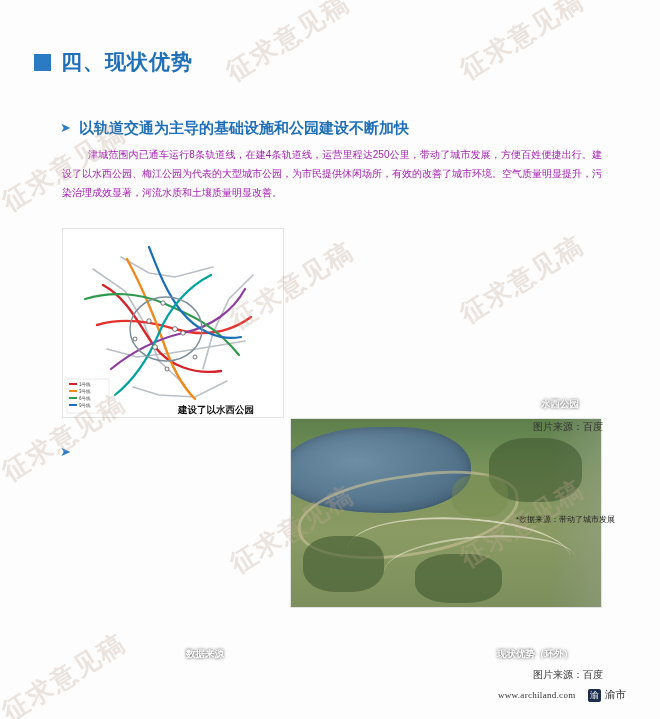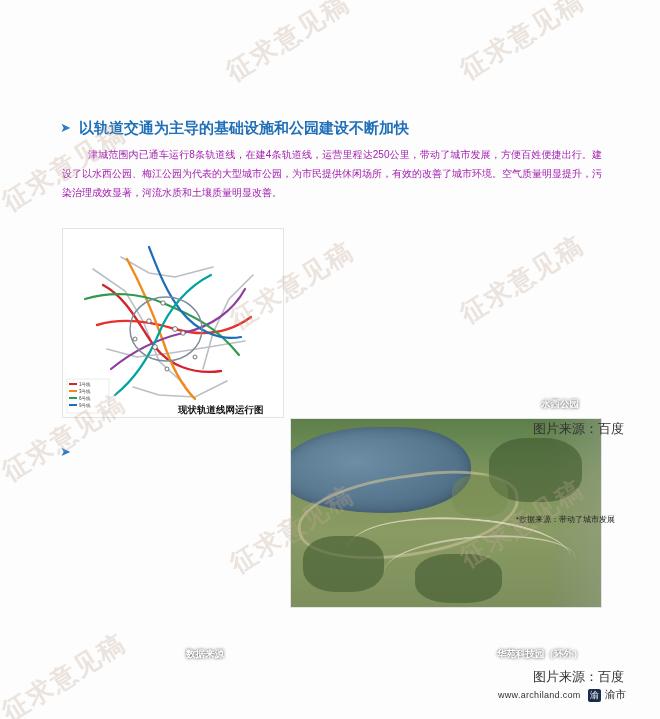--- a/index.html
+++ b/index.html
@@ -117,21 +117,21 @@
     text-shadow: 0 0 3px rgba(0,0,0,0.8);
     z-index: 4;
     white-space: nowrap;
   }
   .fig-caption.dark {
     color: #111;
     text-shadow: none;
   }
   .fig-source {
     position: absolute;
-    font-size: 13px;
+    font-size: 10px;
     color: #333;
     white-space: nowrap;
   }
 
   
   .metro {
     background: #ffffff;
     position: relative;
   }
   .metro svg { display:block; }
@@ -194,20 +194,21 @@
     height: 100%;
     background: linear-gradient(to right, rgba(120,140,110,0.1), rgba(150,160,140,0.45));
   }
 
   
   .footer-url {
     position: absolute;
     font-size: 9px;
     color: #333;
     letter-spacing: .3px;
+    font-family: Liberation Serif, serif;
   }
   .footer-brand {
     position: absolute;
     display: flex;
     align-items: center;
     font-size: 10.5px;
     color: #333;
   }
   .footer-brand .logo-sq {
     width: 13px;
@@ -231,20 +232,24 @@
     <div class="wm" style="left:218px; top:20px;">征求意见稿</div>
     <div class="wm" style="left:452px; top:18px;">征求意见稿</div>
     <div class="wm" style="left:-6px; top:420px;">征求意见稿</div>
     <div class="wm" style="left:222px; top:268px;">征求意见稿</div>
     <div class="wm" style="left:452px; top:262px;">征求意见稿</div>
     <div class="wm" style="left:-6px; top:660px;">征求意见稿</div>
     <div class="wm" style="left:222px; top:512px;">征求意见稿</div>
     <div class="wm" style="left:452px; top:506px;">征求意见稿</div>
   </div>
 
+  <div class="section-head">
+    <div class="marker"></div>
+    <div class="title">四、现状优势</div>
+  </div>
 
   <div class="sub-head" style="left:60px; top:118px;">
     <span class="arrow">➤</span>
     <span class="sub-title">以轨道交通为主导的基础设施和公园建设不断加快</span>
   </div>
 
   <div class="body-text" style="left:62px; top:145px; width:540px;">
     <span class="indent"></span><span>津城范围内已通车运行8条轨道线，在建4条轨道线，运营里程达250公里，带动了城市发展，方便百姓便捷出行。建设了以水西公园、梅江公园为代表的大型城市公园，为市民提供休闲场所，有效的改善了城市环境。空气质量明显提升，污染治理成效显著，河流水质和土壤质量明显改善。</span>
   </div>
 
@@ -287,21 +292,21 @@
           <text x="16" y="157">1号线</text>
         <line x1="6" y1="162" x2="14" y2="162" stroke="#f08a1d" stroke-width="2"></line>
           <text x="16" y="164">3号线</text>
         <line x1="6" y1="169" x2="14" y2="169" stroke="#2f9a4e" stroke-width="2"></line>
           <text x="16" y="171">6号线</text>
         <line x1="6" y1="176" x2="14" y2="176" stroke="#1b6fb8" stroke-width="2"></line>
           <text x="16" y="178">9号线</text>
       </g>
     </svg>
   </div>
-  <div class="fig-caption dark" style="left:178px; top:404px;">现状轨道线网运行图</div>
+  <div class="fig-caption dark" style="left:178px; top:404px;">建设了以水西公园</div>
 
   <div class="figure park" style="left:290px; top:228px; width:312px; height:190px;">
     <div class="road-strip"></div>
     <div class="lake"></div>
     <div class="shore"></div>
     <div class="path1"></div>
     <div class="path2"></div>
     <div class="grove" style="left:4%;  top:62%; width:26%; height:30%;"></div>
     <div class="grove" style="left:64%; top:10%; width:30%; height:34%;"></div>
     <div class="grove" style="left:40%; top:72%; width:28%; height:26%;"></div>
@@ -312,21 +317,21 @@
 
   <div class="sub-head" style="left:60px; top:442px;">
     <span class="arrow">➤</span>
   </div>
 
 
   <div class="note" style="left:516px; top:514px;">*数据来源：带动了城市发展</div>
 
   <div class="fig-caption" style="left:186px; top:648px;">数据来源</div>
 
-  <div class="fig-caption" style="left:497px; top:648px;">华苑科技园（环外）</div>
+  <div class="fig-caption" style="left:497px; top:648px;">现状优势（环外）</div>
   <div class="fig-source" style="left:533px; top:668px;">图片来源：百度</div>
 
   <div class="footer-url" style="left:498px; top:690px;">www.archiland.com</div>
   <div class="footer-brand" style="left:588px; top:688px;">
     <span class="logo-sq">渝</span>
     <span>渝市</span>
   </div>
 
 </div>
 

